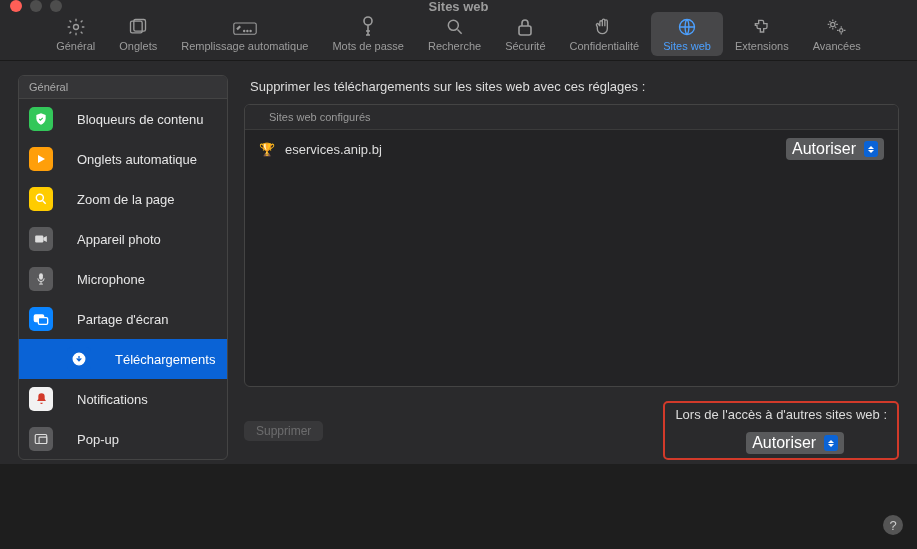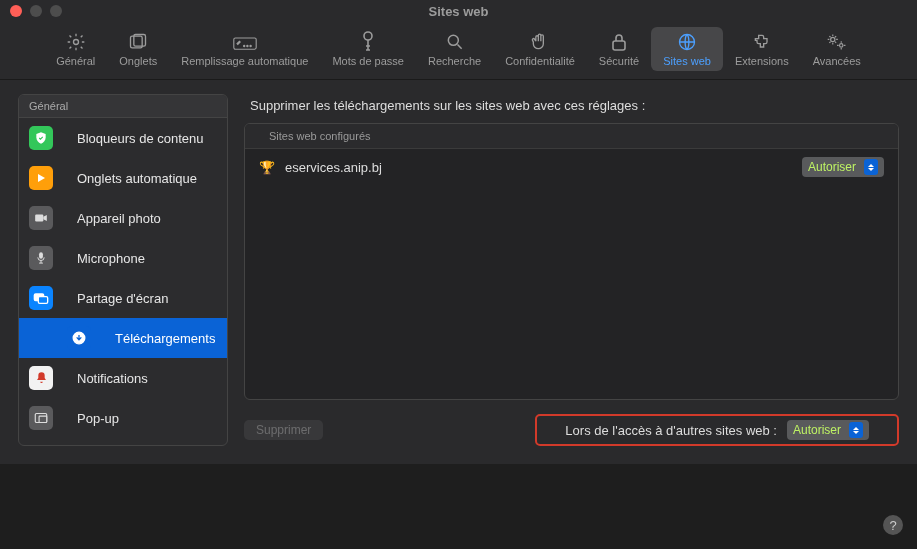--- a/index.html
+++ b/index.html
@@ -23,28 +23,28 @@
 .side-item { display: flex; align-items: center; gap: 24px; padding: 8px 10px; cursor: pointer; }
 .side-item.selected { background: #0a63d6; color: #fff; padding-left: 48px; }
 .side-icon { width: 24px; height: 24px; border-radius: 5px; display: flex; align-items: center; justify-content: center; font-size: 14px; flex-shrink: 0; }
 .main { flex: 1; display: flex; flex-direction: column; }
 .main-title { font-size: 13px; color: #ddd; padding: 4px 6px 10px 6px; }
 .tablebox { flex: 1; border: 1px solid #444; border-radius: 6px; background: #232325; display: flex; flex-direction: column; overflow: hidden; }
 .thead { font-size: 11px; color: #9a9a9a; padding: 6px 24px; background: #2b2b2d; border-bottom: 1px solid #3b3b3b; }
 .trow { display: flex; align-items: center; padding: 8px 14px; gap: 10px; }
 .trow .site-ic { width: 16px; text-align: center; color: #b79340; }
 .trow .site { flex: 1; font-size: 13px; color: #ddd; }
-.select { background: #595a5c; color: #bef264; border-radius: 4px; padding: 2px 6px; display: inline-flex; align-items: center; font-size: 12px; position: relative; cursor: pointer; }
+.select { background: #595a5c; color: #ffffff; border-radius: 4px; padding: 2px 6px; display: inline-flex; align-items: center; font-size: 16px; position: relative; cursor: pointer; margin-left: 28px; }
 .select .arrows { width: 14px; height: 16px; background: #0a63d6; border-radius: 3px; margin-left: 8px; display: flex; flex-direction: column; align-items: center; justify-content: center; }
 .select .arrows::before { content: ""; border-left: 3px solid transparent; border-right: 3px solid transparent; border-bottom: 3px solid #fff; margin-bottom: 1px; }
 .select .arrows::after { content: ""; border-left: 3px solid transparent; border-right: 3px solid transparent; border-top: 3px solid #fff; }
 .footer { display: flex; align-items: center; padding-top: 14px; gap: 20px; }
 .btn { background: #4b4b4d; color: #bbb; border-radius: 5px; padding: 3px 12px; font-size: 12px; cursor: pointer; }
 .btn.disabled { opacity: 0.45; }
-.default-box { border: 2px solid #d23a2a; border-radius: 5px; padding: 4px 28px; display: flex; align-items: center; gap: 10px; margin-left: auto; }
+.default-box { border: 2px solid #d23a2a; border-radius: 5px; padding: 4px 10px; display: flex; align-items: center; gap: 10px; margin-left: auto; flex-direction: column; }
 .default-label { font-size: 13px; color: #ddd; }
 .help { position: absolute; right: 14px; bottom: 14px; width: 20px; height: 20px; border-radius: 50%; background: #555; color: #ccc; display: flex; align-items: center; justify-content: center; font-size: 13px; cursor: pointer; }
 .ic-green { background: #33c75a; }
 .ic-orange { background: #ff9f0a; }
 .ic-yellow { background: #ffcc00; }
 .ic-gray { background: #5a5a5c; }
 .ic-blue { background: #0a84ff; }
 .ic-blue2 { background: #0a63d6; }
 .ic-white { background: #f2f2f2; }
 svg { display: block; }
@@ -106,34 +106,34 @@
     <div class="ticon">
           <svg width="20" height="20" viewBox="0 0 24 24" fill="none" stroke="#9c9c9c" stroke-width="1.8">
             <circle cx="10" cy="10" r="6"></circle>
             <path d="M15 15l5 5"></path>
           </svg>
         </div>
     <div class="tlabel">Recherche</div>
   </div>
   <div class="tool">
     <div class="ticon">
-          <svg width="20" height="20" viewBox="0 0 24 24" fill="none" stroke="#9c9c9c" stroke-width="1.6">
-            <path d="M7 11V6a1.5 1.5 0 013 0v5M10 11V4a1.5 1.5 0 013 0v7M13 11V5a1.5 1.5 0 013 0v6M16 11v3a6 6 0 01-12 0v-2l-1-2a1.5 1.5 0 012-2l2 3"></path>
-          </svg>
-        </div>
-    <div class="tlabel">Confidentialité</div>
-  </div>
-  <div class="tool">
-    <div class="ticon">
           <svg width="18" height="20" viewBox="0 0 18 20" fill="none" stroke="#9c9c9c" stroke-width="1.6">
             <rect x="3" y="9" width="12" height="9" rx="2"></rect>
             <path d="M6 9V6a3 3 0 016 0v3"></path>
           </svg>
         </div>
     <div class="tlabel">Sécurité</div>
+  </div>
+  <div class="tool">
+    <div class="ticon">
+          <svg width="20" height="20" viewBox="0 0 24 24" fill="none" stroke="#9c9c9c" stroke-width="1.6">
+            <path d="M7 11V6a1.5 1.5 0 013 0v5M10 11V4a1.5 1.5 0 013 0v7M13 11V5a1.5 1.5 0 013 0v6M16 11v3a6 6 0 01-12 0v-2l-1-2a1.5 1.5 0 012-2l2 3"></path>
+          </svg>
+        </div>
+    <div class="tlabel">Confidentialité</div>
   </div>
   <div class="tool active">
     <div class="ticon">
           <svg width="20" height="20" viewBox="0 0 24 24" fill="none" stroke="#4ca0ff" stroke-width="1.6">
             <circle cx="12" cy="12" r="9"></circle>
             <path d="M3 12h18M12 3c3 3 3 15 0 18M12 3c-3 3-3 15 0 18"></path>
           </svg>
         </div>
     <div class="tlabel">Sites web</div>
   </div>
@@ -171,20 +171,29 @@
             </div>
         <span>Bloqueurs de contenu</span>
       </div>
       <div class="side-item">
         <div class="side-icon ic-orange">
               <svg width="12" height="12" viewBox="0 0 24 24" fill="#fff">
                 <path d="M6 4l14 8-14 8z"></path>
               </svg>
             </div>
         <span>Onglets automatique</span>
+      </div>
+      <div class="side-item">
+        <div class="side-icon ic-yellow">
+              <svg width="14" height="14" viewBox="0 0 24 24" fill="none" stroke="#fff" stroke-width="2.5">
+                <circle cx="10" cy="10" r="6"></circle>
+                <path d="M15 15l5 5"></path>
+              </svg>
+            </div>
+        <span>Zoom de la page</span>
       </div>
       <div class="side-item">
         <div class="side-icon ic-gray">
               <svg width="14" height="12" viewBox="0 0 24 20" fill="#ddd">
                 <rect x="2" y="4" width="14" height="12" rx="2"></rect>
                 <path d="M16 8l6-3v10l-6-3z"></path>
               </svg>
             </div>
         <span>Appareil photo</span>
       </div>

